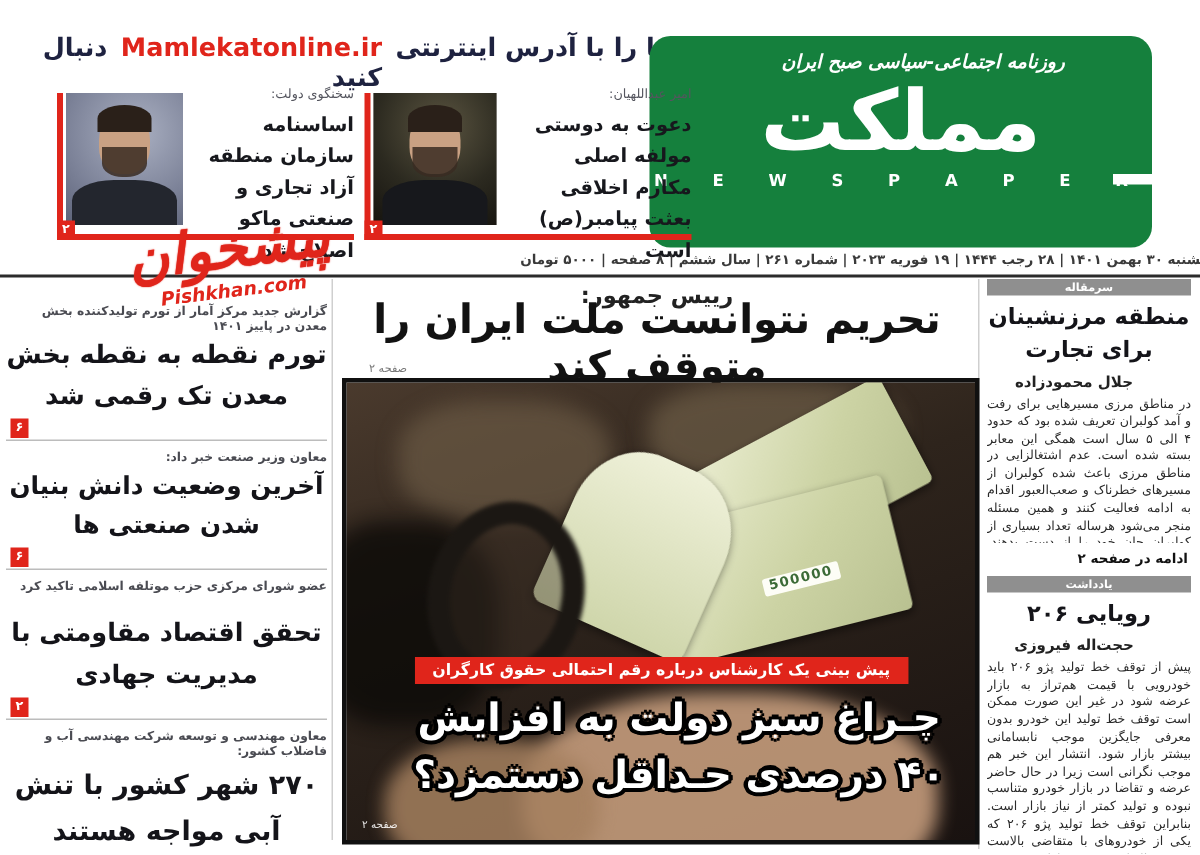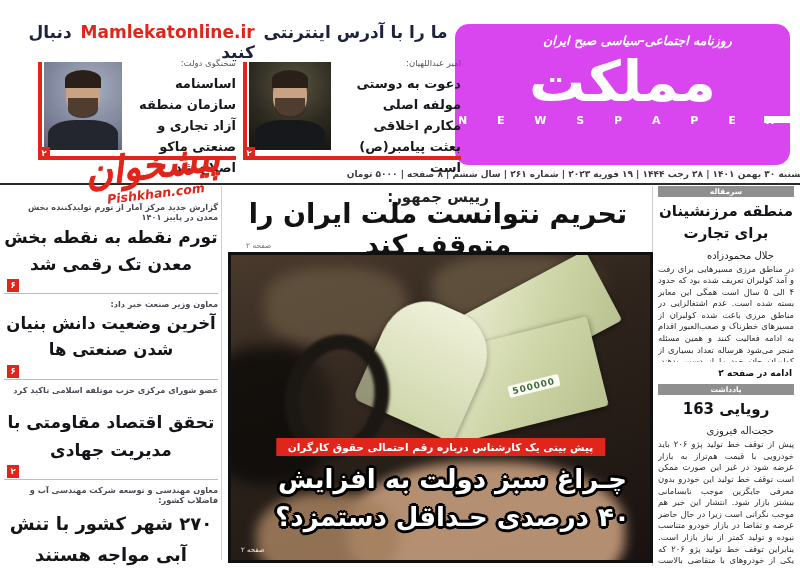--- a/index.html
+++ b/index.html
@@ -5,22 +5,22 @@
   html,body{margin:0;padding:0;background:#fff;}
   .page{position:relative;width:800px;height:570px;background:#ffffff;overflow:hidden;
         direction:rtl;font-family:"DejaVu Sans","Liberation Sans",sans-serif;color:#111;padding-left:17px;}
 
   
   .follow{position:absolute;left:18px;top:22px;width:440px;text-align:center;
           font-size:17px;font-weight:bold;color:#1e2240;direction:rtl;}
   .follow .url{color:#e0251b;padding:0 3px;direction:ltr;unicode-bidi:embed;}
 
   
-  .masthead{position:absolute;left:455px;top:24px;width:335px;height:141px;
-            background:#d946ef;border-radius:14px;color:#fff;text-align:center;}
+  .masthead{position:absolute;left:433px;top:24px;width:335px;height:141px;
+            background:#15803d;border-radius:14px;color:#fff;text-align:center;}
   .tagline{margin-top:9px;font-size:12.5px;font-style:italic;font-weight:bold;
            padding-left:30px;text-align:center;}
   .logo-fa{font-size:56px;font-weight:900;line-height:60px;margin-top:4px;letter-spacing:-2px;}
   .logo-dash{position:absolute;right:0;top:92px;width:26px;height:7px;background:#fff;}
   .logo-en1{font-size:11px;font-weight:bold;letter-spacing:13px;margin-top:2px;
             border-bottom:2px solid #fff;display:inline-block;padding:0 4px 2px 0;direction:ltr;}
   .logo-en2{font-size:11px;font-weight:bold;letter-spacing:13px;margin-top:2px;direction:ltr;}
 
   
   .tbox{position:absolute;top:58px;height:98px;border-bottom:4px solid #e0251b;}
@@ -113,21 +113,21 @@
   .la1 .hl{font-size:17px;line-height:1.58;margin-top:2px;}
   .la2 .hl{font-size:16.5px;line-height:1.6;margin-top:2px;}
   .la3 .hl{font-size:17px;line-height:1.65;margin-top:13px;}
   .la4 .hl{font-size:18px;line-height:1.75;margin-top:3px;}
 
   
   .rightcol{position:absolute;left:658px;top:186px;width:136px;}
   .rtag{background:#8f8f8f;color:#fff;font-size:7.5px;font-weight:bold;text-align:center;
         padding:1px 0;margin-bottom:4px;}
   .rhl{text-align:center;font-size:15px;font-weight:800;color:#141419;line-height:1.45;}
-  .rauthor{font-size:10px;font-weight:normal;color:#222;text-align:right;margin:5px 20px 3px 0;}
+  .rauthor{font-size:10px;font-weight:bold;color:#222;text-align:center;margin:5px 20px 3px 0;}
   .rbody{font-size:8.4px;line-height:1.38;text-align:justify;color:#2a2a2a;overflow:hidden;}
   .rb1{height:98px;}
   .rb2{height:130px;}
   .rmore{font-size:9px;font-weight:bold;text-align:right;color:#111;margin:6px 2px 6px 0;}
 </style>
 </head>
 <body>
 
 <div class="page">
 
@@ -247,21 +247,21 @@
     <div>
       <div class="rtag">سرمقاله</div>
       <div class="rhl">منطقه مرزنشینان برای تجارت</div>
       <div class="rauthor">جلال محمودزاده</div>
       <div class="rbody rb1">در مناطق مرزی مسیرهایی برای رفت و آمد کولبران تعریف شده بود که حدود ۴ الی ۵ سال است همگی این معابر بسته شده است. عدم اشتغالزایی در مناطق مرزی باعث شده کولبران از مسیرهای خطرناک و صعب‌العبور اقدام به ادامه فعالیت کنند و همین مسئله منجر می‌شود هرساله تعداد بسیاری از کولبران جان خود را از دست بدهند. تصویب لایحه ساماندهی و نظارت بر تجارت مرزی و ایجاد اشتغال پایدار مرزنشینان مسیری برای حمایت از کولبران و...</div>
       <div class="rmore">ادامه در صفحه ۲</div>
     </div>
 
     <div>
       <div class="rtag">یادداشت</div>
-      <div class="rhl">رویایی 163</div>
+      <div class="rhl">رویایی ۲۰۶</div>
       <div class="rauthor">حجت‌اله فیروزی</div>
       <div class="rbody rb2">پیش از توقف خط تولید پژو ۲۰۶ باید خودرویی با قیمت هم‌تراز به بازار عرضه شود در غیر این صورت ممکن است توقف خط تولید این خودرو بدون معرفی جایگزین موجب نابسامانی بیشتر بازار شود. انتشار این خبر هم موجب نگرانی است زیرا در حال حاضر عرضه و تقاضا در بازار خودرو متناسب نبوده و تولید کمتر از نیاز بازار است. بنابراین توقف خط تولید پژو ۲۰۶ که یکی از خودروهای با متقاضی بالاست موجب التهاب بیشتر بازار می‌شود. پیش از توقف خط تولید پژو ۲۰۶ باید خودروی جایگزین با قیمتی یکسان به بازار عرضه شود در غیر این صورت ممکن است...</div>
       <div class="rmore">ادامه در صفحه ۲</div>
     </div>
 
   </div>
 
 </div>
 
 </body></html>

